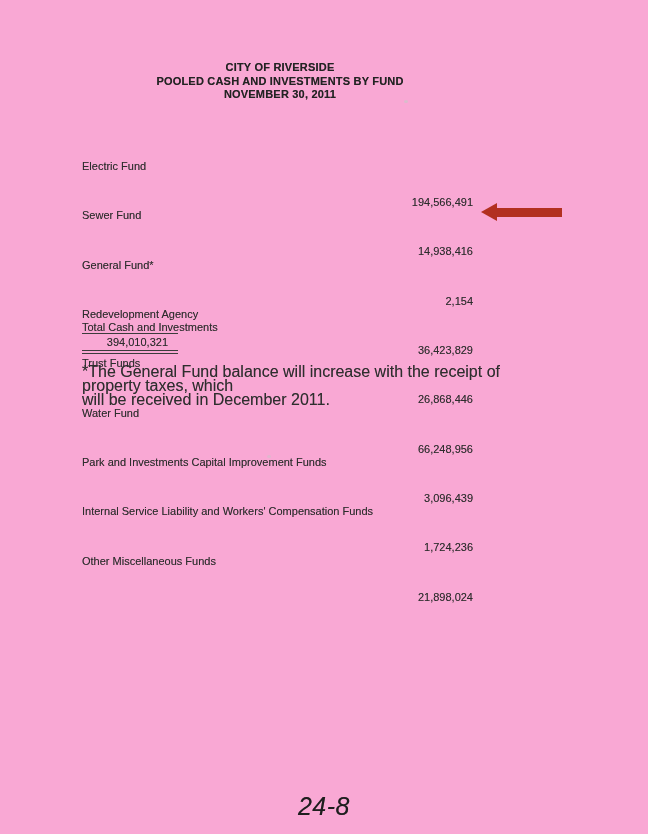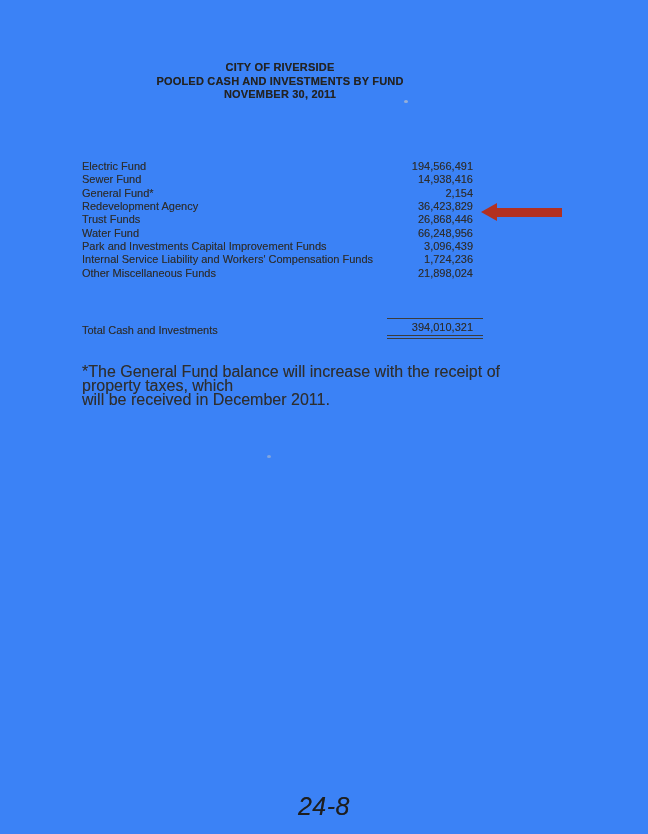--- a/index.html
+++ b/index.html
@@ -6,46 +6,47 @@
   html, body { background: #ffffff; }
   body {
     width: 648px; height: 834px;
     font-family: "Liberation Sans", sans-serif;
     position: relative;
     overflow: hidden;
   }
   .page {
     position: absolute; top: 0; left: 0;
     width: 648px; height: 834px;
-    background: #3b82f6;
+    background: #f9a8d4;
     color: #2e2e2e;
   }
   
   .title-block {
     position: absolute; top: 61px; left: 0; width: 560px;
     text-align: center;
     font-size: 11px; font-weight: bold; line-height: 13.5px;
     color: #232323; letter-spacing: 0.2px;
     text-shadow: 0 0 0.5px rgba(35,35,35,0.55);
   }
   
   .fund-table {
     position: absolute; top: 160px; left: 82px; width: 393px;
     font-size: 11px; line-height: 13.35px;
     color: #2d2d2d;
     text-shadow: 0 0 0.4px rgba(45,45,45,0.45);
   }
   .row { display: flex; justify-content: space-between; }
-  .row .value { text-align: right; padding-right: 2px; }
+  .row .value { text-align: right; padding-right: 2px; margin-top: 36px; }
   
   .total-row {
     position: absolute; top: 318px; left: 82px; width: 393px;
-    display: flex; justify-content: space-between; align-items: center;
+    display: flex; justify-content: space-between; align-items: flex-start;
     font-size: 11px; color: #2d2d2d;
     text-shadow: 0 0 0.4px rgba(45,45,45,0.45);
+    flex-direction: column;
   }
   .total-row .label { padding-top: 3px; }
   .total-row .total-value {
     width: 96px; margin-right: -8px;
     text-align: right;
     padding: 1.5px 10px 2px 0;
     border-top: 1.5px solid #3c3c3c;
     border-bottom: 4px double #3c3c3c;
   }
   

